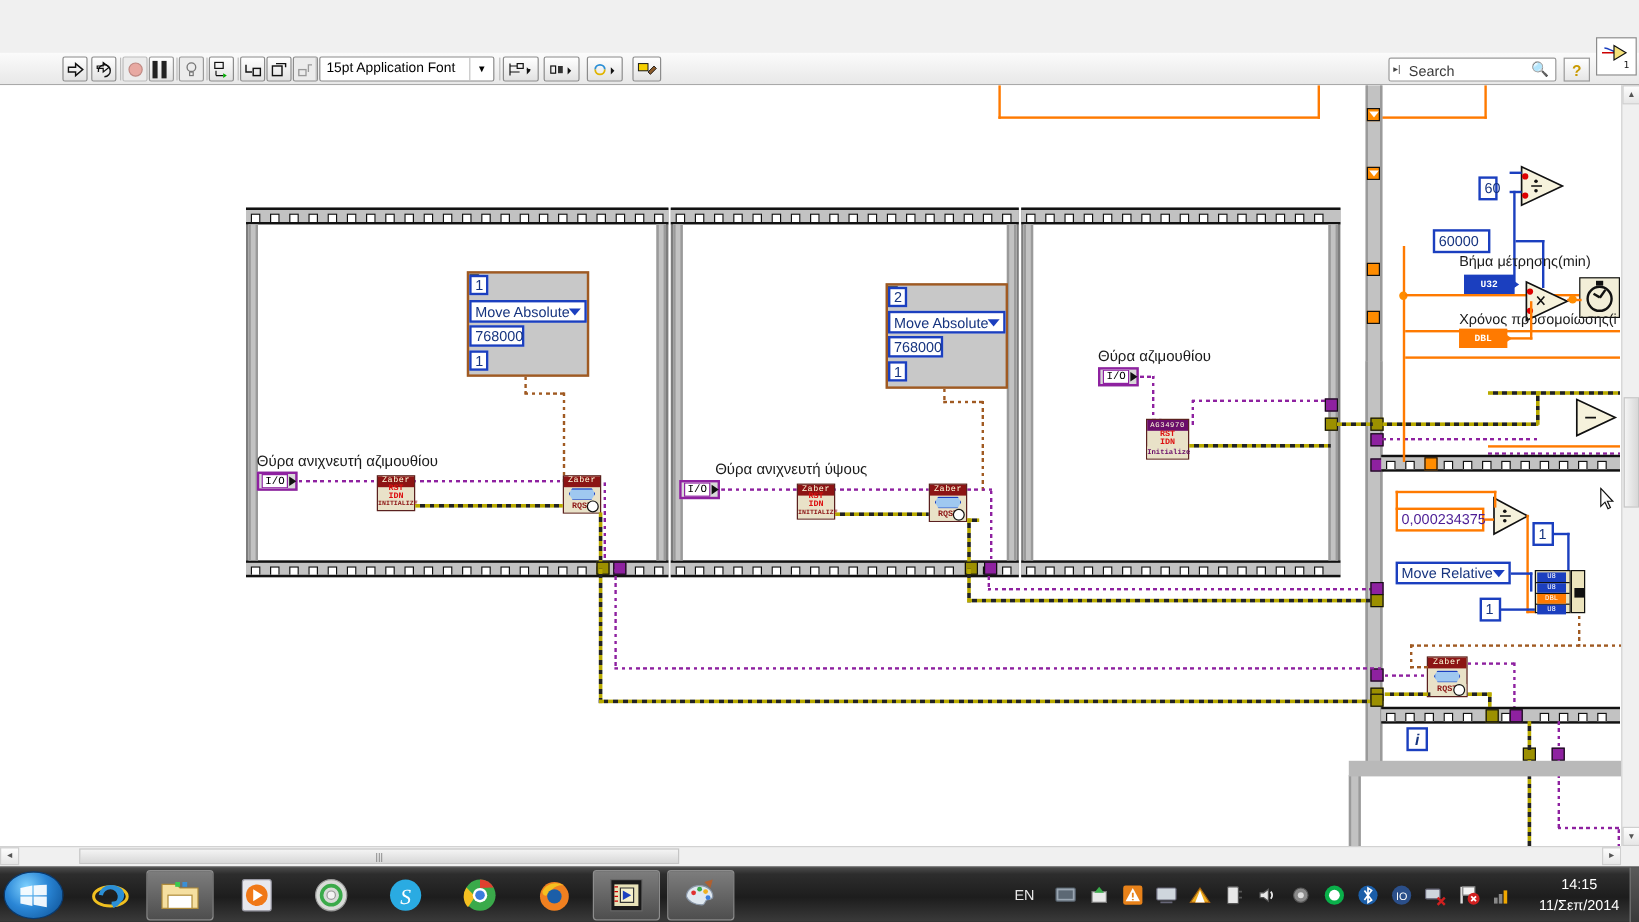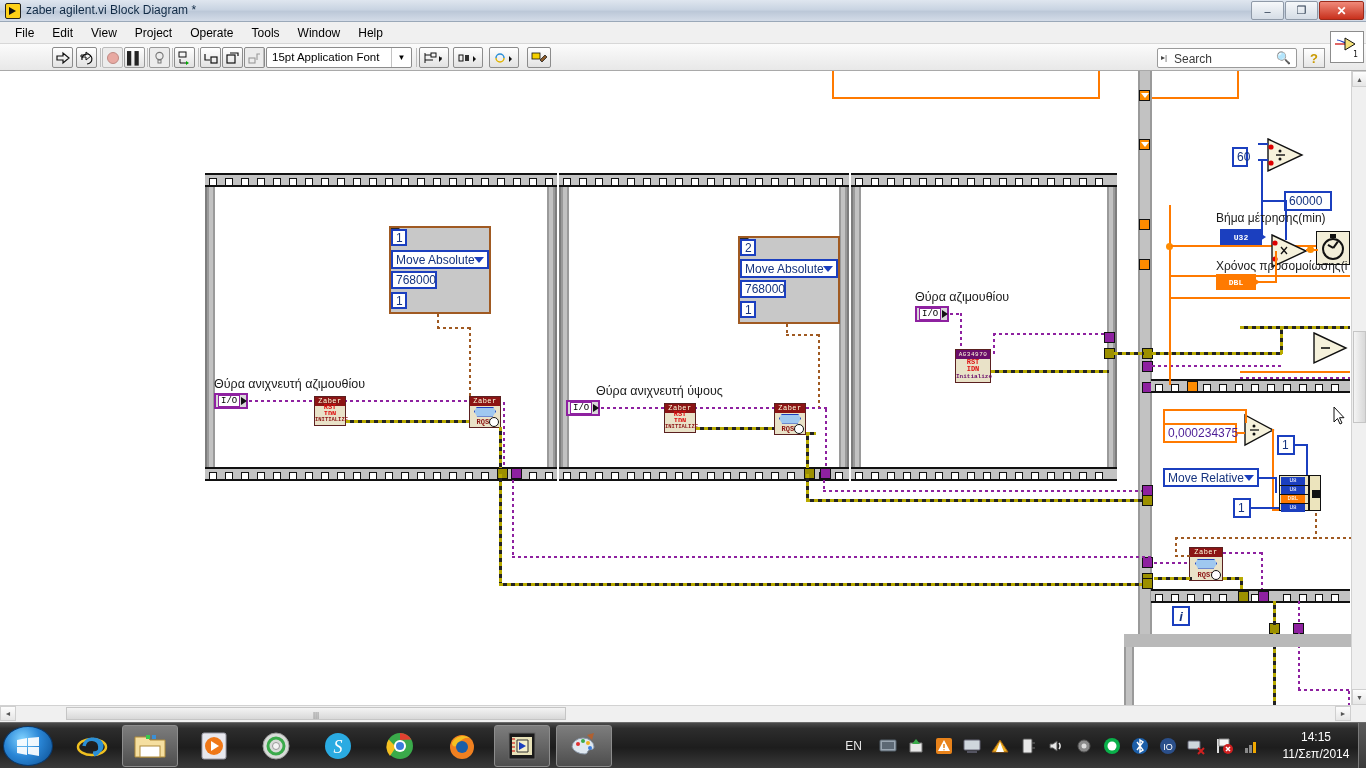--- a/index.html
+++ b/index.html
@@ -186,46 +186,21 @@
   #clock{ position:absolute; right:4px; top:6px; width:92px; text-align:center;
     color:#fff; font-size:12px; line-height:17px; }
   #showdesk{ position:absolute; right:0; top:0; width:8px; height:46px;
     background:linear-gradient(180deg,#5a5a5a,#3a3a3a); border-left:1px solid #7a7a7a; }
 </style>
 </head>
 <body>
 
 <div id="window">
 
-  <div id="titlebar">
-    <div class="tbar-icon"></div>
-    <div class="tbar-title">zaber agilent.vi Block Diagram *</div>
-    <div class="winbtns">
-      <div class="winbtn">
-          <span class="g">–</span>
-        </div>
-      <div class="winbtn">
-          <span class="g">❐</span>
-        </div>
-      <div class="winbtn close">
-          <span class="g">✕</span>
-        </div>
-    </div>
-  </div>
-
-  <div id="menubar">
-    <div class="mi">File</div>
-    <div class="mi">Edit</div>
-    <div class="mi">View</div>
-    <div class="mi">Project</div>
-    <div class="mi">Operate</div>
-    <div class="mi">Tools</div>
-    <div class="mi">Window</div>
-    <div class="mi">Help</div>
-  </div>
+
 
   <div id="toolbar">
     <div class="tbtn" style="left:52px;">
       <svg width="14" height="14" viewBox="0 0 14 14">
           <path d="M1 5h6V2l6 5-6 5V9H1z" fill="none" stroke="#111" stroke-width="1.2"></path>
         </svg>
       </div>
     <div class="tbtn" style="left:76px;">
       <svg width="14" height="14" viewBox="0 0 14 14">
           <path d="M2 9a5 5 0 1 1 5 4" fill="none" stroke="#111" stroke-width="1.2"></path>
@@ -650,21 +625,21 @@
         <circle cx="5" cy="10" r="2.6" fill="#d00"></circle>
         <circle cx="5" cy="26" r="2.6" fill="#d00"></circle>
         <circle cx="14" cy="14" r="1.5" fill="#111"></circle>
         <path d="M10 18h9" stroke="#111" stroke-width="1.4"></path>
         <circle cx="14" cy="22" r="1.5" fill="#111"></circle>
       </svg>
     </div>
     <div class="wire w-blue" style="left:1258px; top:72px; width:10px; height:2px;"></div>
     <div class="wire w-blue" style="left:1258px; top:88px; width:10px; height:2px;"></div>
 
-    <div class="const" style="left:1284px; top:120px; width:48px; height:20px;">60000</div>
+    <div class="const" style="left:1194px; top:120px; width:48px; height:20px;">60000</div>
     <div class="wire w-blue" style="left:1263px; top:129px; width:24px; height:2px;"></div>
     <div class="wire w-blue" style="left:1285px; top:129px; width:2px; height:40px;"></div>
     <div class="wire w-blue" style="left:1261px; top:88px; width:2px; height:80px;"></div>
 
     <div class="glabel" style="left:1216px; top:140px; font-size:12px;">Βήμα μέτρησης(min)</div>
     <div class="termtag" style="left:1220px; top:158px; width:42px; height:16px; position:absolute;">
       <span>U32</span>
       <span style="position:absolute;right:-6px;top:50%;transform:translateY(-50%);width:0;height:0;border-top:4px solid transparent;border-bottom:4px solid transparent;border-left:6px solid #1b3fbf;"></span>
     </div>
 

